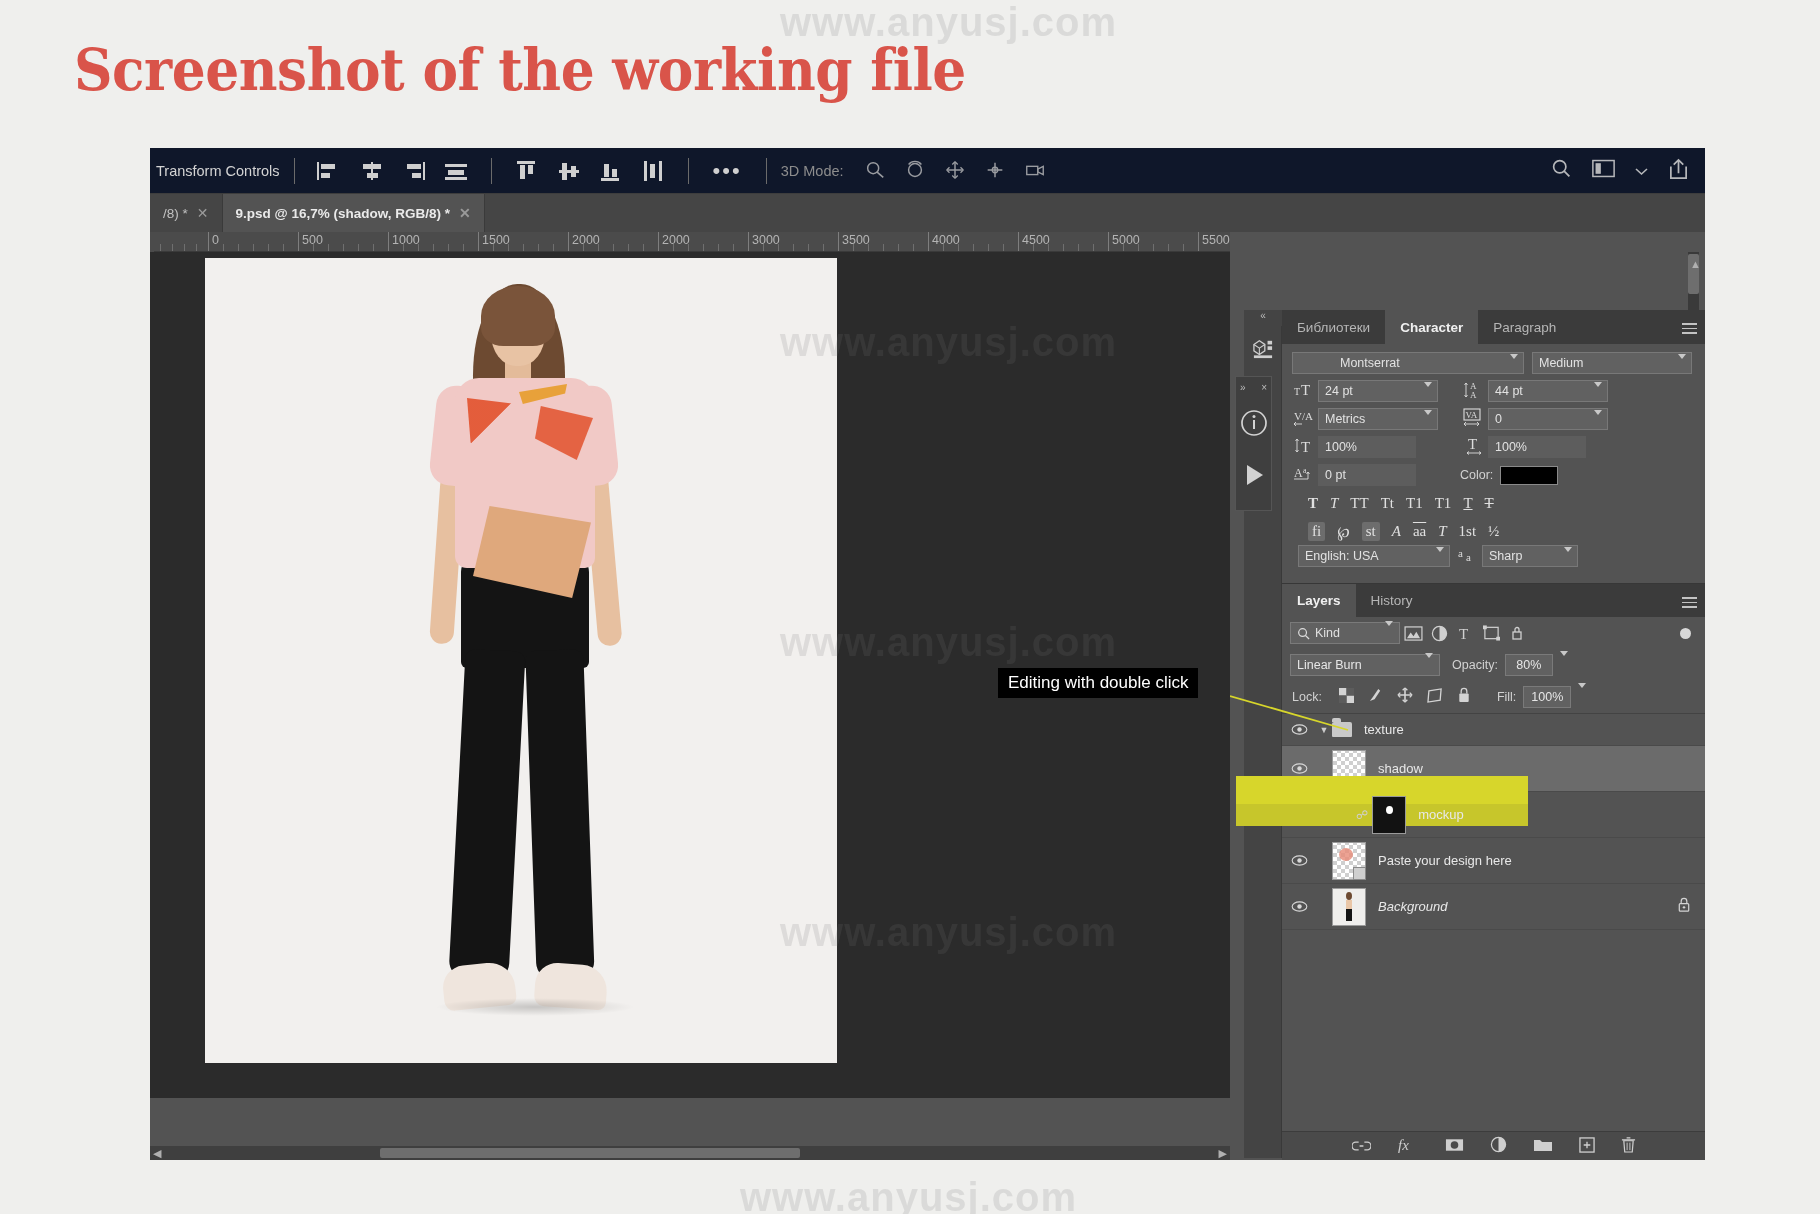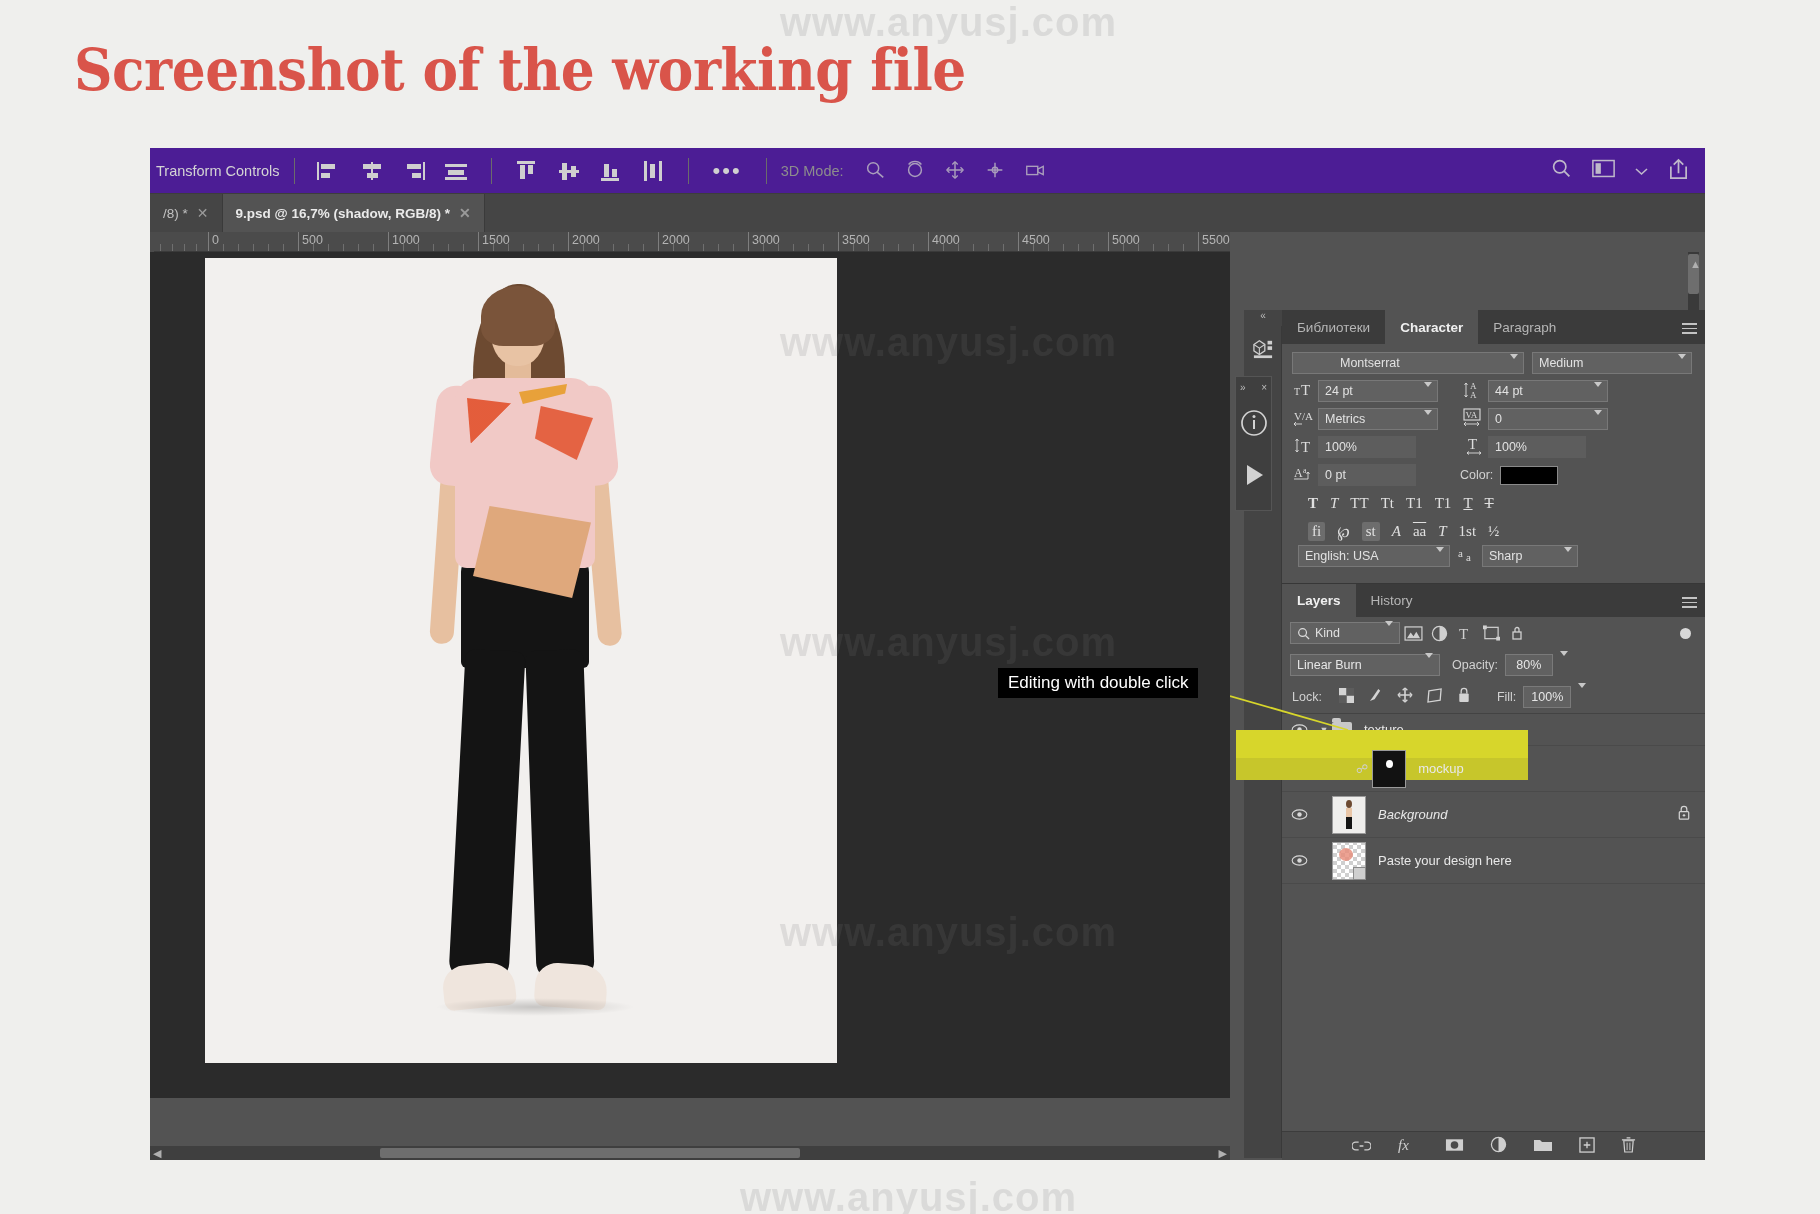--- a/index.html
+++ b/index.html
@@ -45,21 +45,21 @@
     left:150px; top:148px;
     width:1555px; height:1012px;
     background:#535353;
     z-index:10;
     overflow:hidden;
   }
 
   
   .options-bar {
     position:absolute; left:0; top:0; width:100%; height:46px;
-    background:#4c1d95;
+    background:#0f172a;
     display:flex; align-items:center;
     border-bottom:1px solid #3d3d3d;
   }
   .opt-text { color:#d4d4d4; font-size:14.5px; margin-left:6px; }
   .opt-sep { width:1px; height:26px; background:#6b6b6b; margin:0 14px; }
   .align-ico { width:26px; height:22px; margin:0 8px; position:relative; }
   .align-ico i { position:absolute; background:#cfcfcf; display:block; }
   .dots { color:#d0d0d0; font-size:22px; letter-spacing:2px; line-height:10px; margin:0 10px; }
   .mode3d { color:#8d8d8d; font-size:14.5px; margin-right:12px; }
   .icon3d { width:26px; height:24px; margin:0 7px; opacity:.75; }
@@ -776,20 +776,31 @@
             <svg width="17" height="11" viewBox="0 0 18 12">
                 <ellipse cx="9" cy="6" rx="8" ry="5" fill="none" stroke="#d8d8d8" stroke-width="1.2"></ellipse>
                 <circle cx="9" cy="6" r="2.4" fill="#d8d8d8"></circle>
               </svg>
           </div>
           <span class="expander">▼</span>
           <span class="folder-ico"></span>
           <span class="lname">texture</span>
         </div>
 
+        <div class="layer-row selected">
+          <div class="eye">
+            <svg width="17" height="11" viewBox="0 0 18 12">
+                <ellipse cx="9" cy="6" rx="8" ry="5" fill="none" stroke="#d8d8d8" stroke-width="1.2"></ellipse>
+                <circle cx="9" cy="6" r="2.4" fill="#d8d8d8"></circle>
+              </svg>
+          </div>
+          <span style="width:16px;"></span>
+          <span class="thumb-box"></span>
+          <span class="lname">shadow</span>
+        </div>
 
         <div style="position:relative; height:0;">
           <div style="position:absolute; left:-46px; top:-16px; width:292px; height:28px; background:#d7d62b; z-index:3;"></div>
           <div style="position:absolute; left:-46px; top:12px; width:292px; height:22px; background:#c7c62b; z-index:3;"></div>
         </div>
 
         <div class="layer-row">
           <div class="eye">
             <svg width="17" height="11" viewBox="0 0 18 12">
                 <ellipse cx="9" cy="6" rx="8" ry="5" fill="none" stroke="#d8d8d8" stroke-width="1.2"></ellipse>
@@ -806,51 +817,51 @@
         </div>
 
         <div class="layer-row">
           <div class="eye">
             <svg width="17" height="11" viewBox="0 0 18 12">
                 <ellipse cx="9" cy="6" rx="8" ry="5" fill="none" stroke="#d8d8d8" stroke-width="1.2"></ellipse>
                 <circle cx="9" cy="6" r="2.4" fill="#d8d8d8"></circle>
               </svg>
           </div>
           <span style="width:16px;"></span>
+          <span class="thumb-box" style="position:relative;">
+            <span style="position:absolute; left:6px; top:5px; width:14px; height:13px; background:#e78b78; border-radius:50%; opacity:.8;"></span>
+            <span style="position:absolute; right:-1px; bottom:-1px; width:13px; height:13px; background:#cfcfcf; border:1px solid #8a8a8a;"></span>
+          </span>
+          <span class="lname">Paste your design here</span>
+        </div>
+
+        <div class="layer-row">
+          <div class="eye">
+            <svg width="17" height="11" viewBox="0 0 18 12">
+                <ellipse cx="9" cy="6" rx="8" ry="5" fill="none" stroke="#d8d8d8" stroke-width="1.2"></ellipse>
+                <circle cx="9" cy="6" r="2.4" fill="#d8d8d8"></circle>
+              </svg>
+          </div>
+          <span style="width:16px;"></span>
           <span class="thumb-box" style="background:#efeeec; position:relative;">
             <svg width="32" height="36" viewBox="0 0 32 36">
                 <ellipse cx="16" cy="7" rx="3" ry="4" fill="#6d4a31"></ellipse>
                 <rect x="13" y="11" width="6" height="10" fill="#e9c6a7"></rect>
                 <rect x="13" y="20" width="6" height="12" fill="#151515"></rect>
               </svg>
           </span>
           <span class="lname italic">Background</span>
           <span class="lock-right">
             <svg width="14" height="16" viewBox="0 0 14 17">
                 <rect x="2" y="7" width="10" height="8" rx="1" fill="none" stroke="#d4d4d4" stroke-width="1.3"></rect>
                 <path d="M4 7 V4.5 A3 3 0 0 1 10 4.5 V7" fill="none" stroke="#d4d4d4" stroke-width="1.3"></path>
                 <circle cx="7" cy="11" r="1.3" fill="#d4d4d4"></circle>
               </svg>
           </span>
         </div>
-
-        <div class="layer-row">
-          <div class="eye">
-            <svg width="17" height="11" viewBox="0 0 18 12">
-                <ellipse cx="9" cy="6" rx="8" ry="5" fill="none" stroke="#d8d8d8" stroke-width="1.2"></ellipse>
-                <circle cx="9" cy="6" r="2.4" fill="#d8d8d8"></circle>
-              </svg>
-          </div>
-          <span style="width:16px;"></span>
-          <span class="thumb-box" style="position:relative;">
-            <span style="position:absolute; left:6px; top:5px; width:14px; height:13px; background:#e78b78; border-radius:50%; opacity:.8;"></span>
-            <span style="position:absolute; right:-1px; bottom:-1px; width:13px; height:13px; background:#cfcfcf; border:1px solid #8a8a8a;"></span>
-          </span>
-          <span class="lname">Paste your design here</span>
-        </div>
       </div>
 
       <div class="lp-bottom">
         <span>
           <svg width="19" height="12" viewBox="0 0 20 12">
               <path d="M8 6 H12 M7 2 H4 A4 4 0 0 0 4 10 H7 M13 2 H16 A4 4 0 0 1 16 10 H13" fill="none" stroke="#cfcfcf" stroke-width="1.4"></path>
             </svg>
         </span>
         <span>
           <svg width="22" height="17" viewBox="0 0 22 17">

